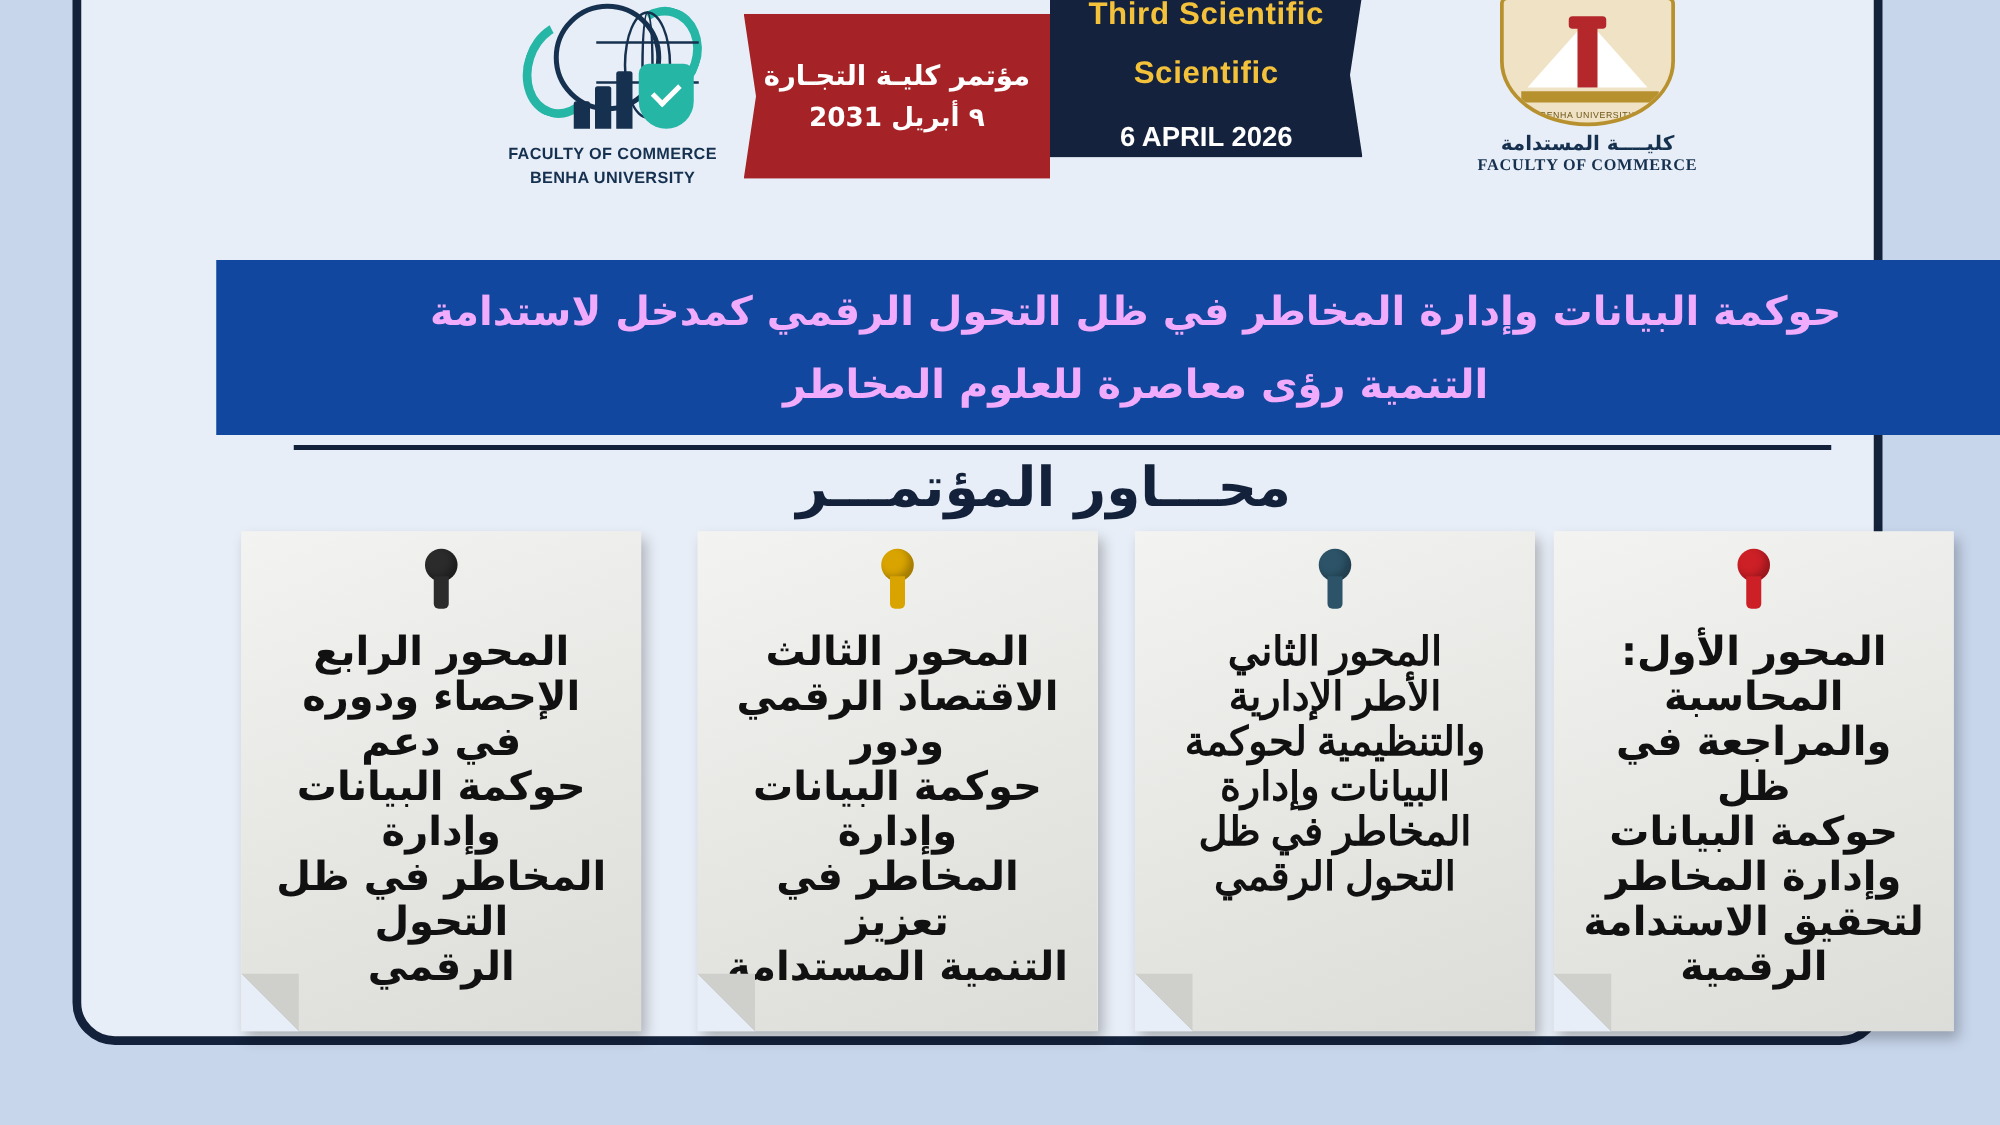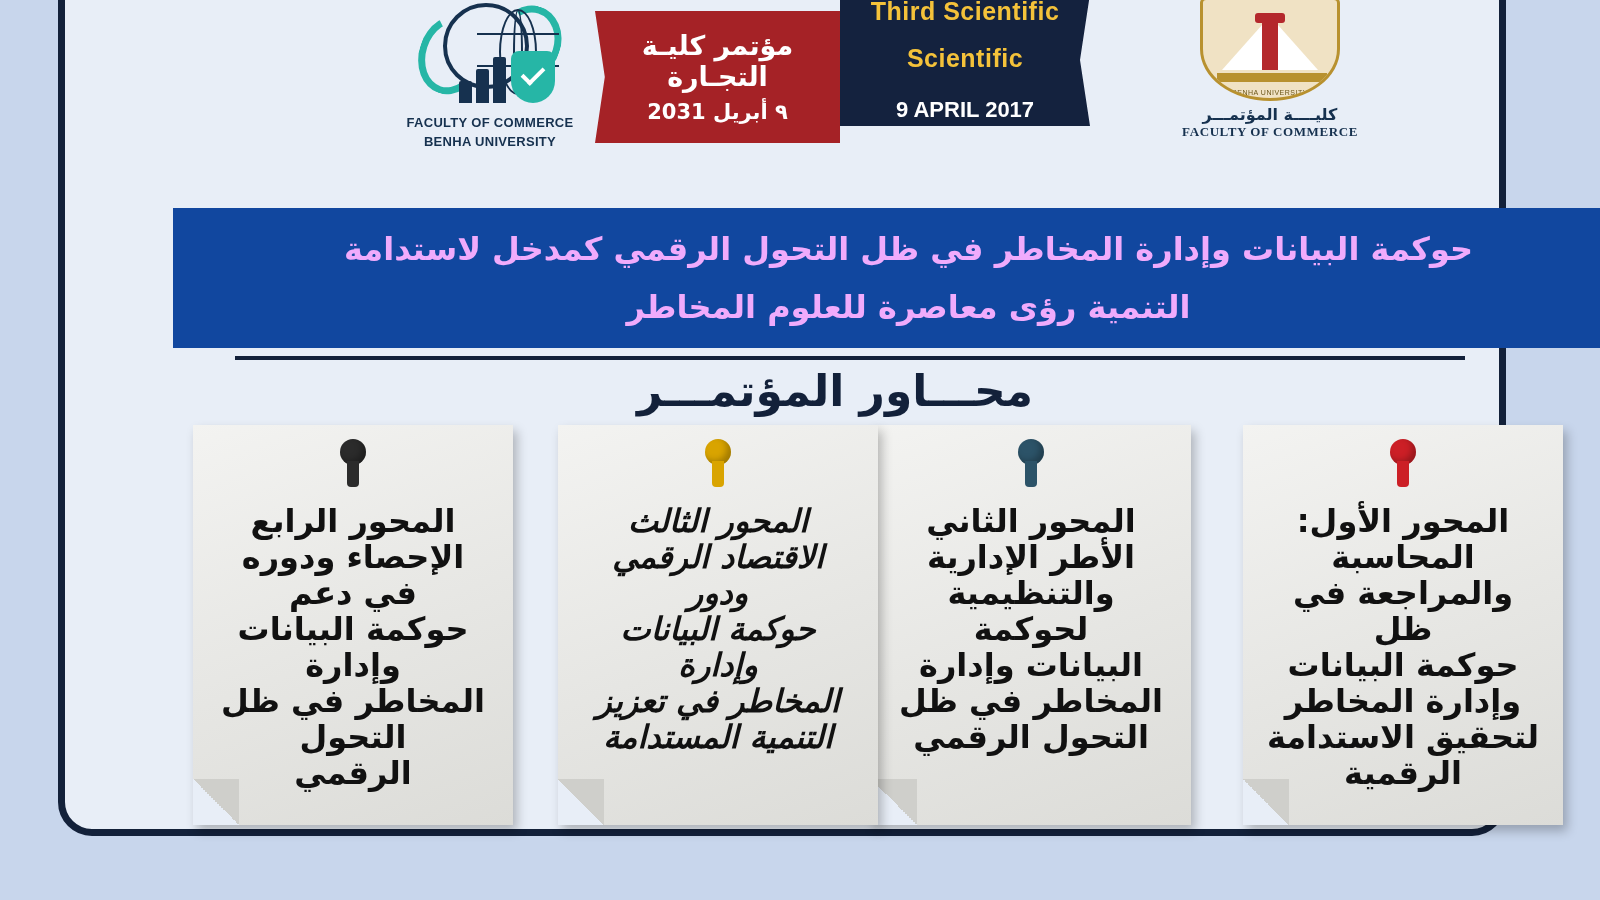--- a/index.html
+++ b/index.html
@@ -142,21 +142,21 @@
     color: #ffffff;
     text-align: center;
     clip-path: polygon(0 0, 100% 0, 100% 100%, 0 100%, 4% 50%);
     display: flex;
     flex-direction: column;
     justify-content: center;
     gap: 4px;
   }
   .ribbon-ar .l1, .ribbon-ar .l2 {
     font-weight: bold;
-    font-size: 27px;
+    font-size: 22px;
     letter-spacing: 1px;
   }
   .ribbon-ar .l3 {
     font-weight: bold;
     font-size: 21px;
     margin-top: 4px;
   }
 
   
   .ribbon-en {
@@ -364,22 +364,22 @@
     border-radius: 0 0 4px 4px;
   }
   .note .ntxt {
     font-weight: bold;
     font-size: 32px;
     line-height: 36px;
     color: #111;
   }
 
   .note.n1 { left: 1070px; }
-  .note.n2 { left: 698px; }
-  .note.n3 { left: 385px; font-style: italic; }
+  .note.n2 { left: 735px; font-family: Liberation Serif, serif; }
+  .note.n3 { left: 385px; }
   .note.n4 { left: 20px; }
 
   .pin.red   { background:#cc1f26; box-shadow: inset -4px -4px 6px rgba(0,0,0,.25);}
   .pin.red:after { background:#cc1f26; }
   .pin.blue  { background:#2c5368; box-shadow: inset -4px -4px 6px rgba(0,0,0,.25);}
   .pin.blue:after { background:#2c5368; }
   .pin.gold  { background:#d9a400; box-shadow: inset -4px -4px 6px rgba(0,0,0,.25);}
   .pin.gold:after { background:#d9a400; }
   .pin.dark  { background:#2b2b2b; box-shadow: inset -4px -4px 6px rgba(0,0,0,.3);}
   .pin.dark:after { background:#2b2b2b; }
@@ -414,31 +414,31 @@
       </div>
 
       <div class="ribbon-ar">
         <div class="l1">مؤتمر كليـة التجـارة</div>
         <div class="l3">٩ أبريل 2031</div>
       </div>
 
       <div class="ribbon-en">
         <div class="e1">Third Scientific</div>
         <div class="e2">Scientific</div>
-        <div class="e3">9 APRIL 2017</div>
+        <div class="e3">6 APRIL 2026</div>
       </div>
 
       <div class="logo-univ">
         <div class="crest">
           <div class="tri"></div>
           <div class="pillar"></div>
           <div class="base"></div>
           <div class="txt">BENHA UNIVERSITY</div>
         </div>
-        <div class="uar">كليــــة المؤتمـــر</div>
+        <div class="uar">كليــــة المستدامة</div>
         <div class="uen">FACULTY OF COMMERCE</div>
       </div>
     </div>
 
     <div class="title-bar">
       <div class="tl">حوكمة البيانات وإدارة المخاطر في ظل التحول الرقمي كمدخل لاستدامة</div>
       <div class="tl">التنمية رؤى معاصرة للعلوم المخاطر</div>
     </div>
 
     <div class="mid-rule"></div>

